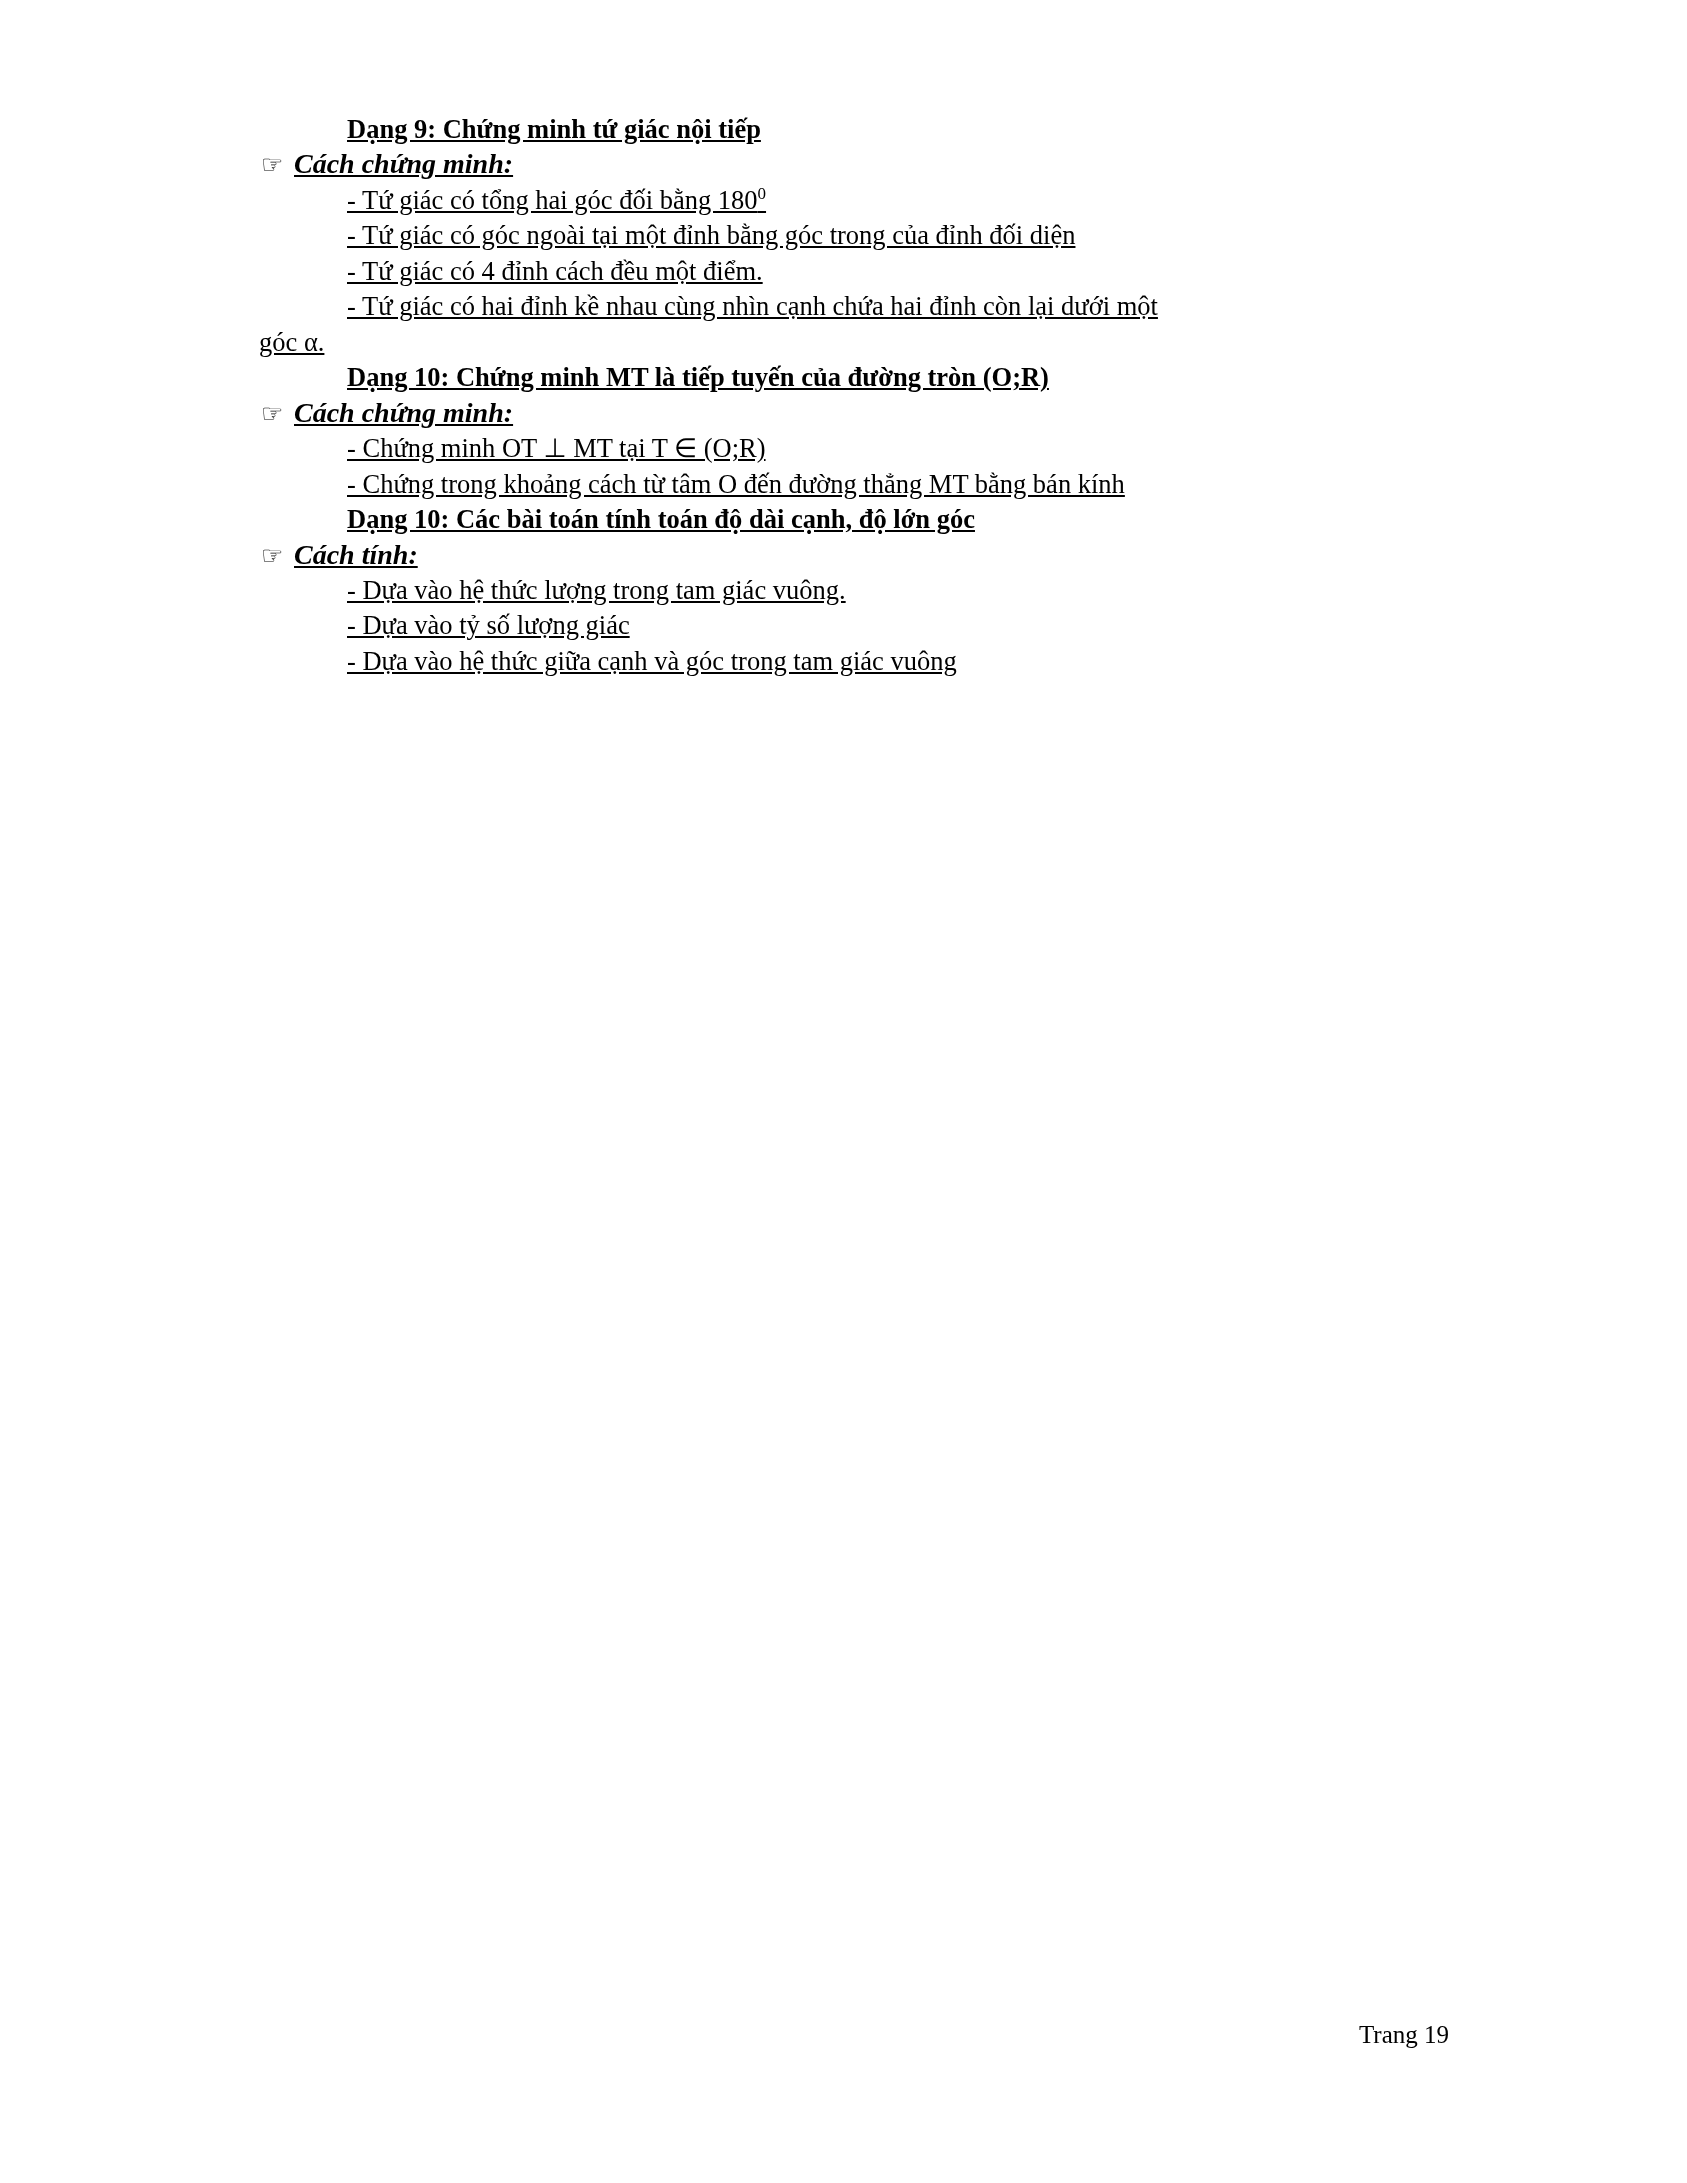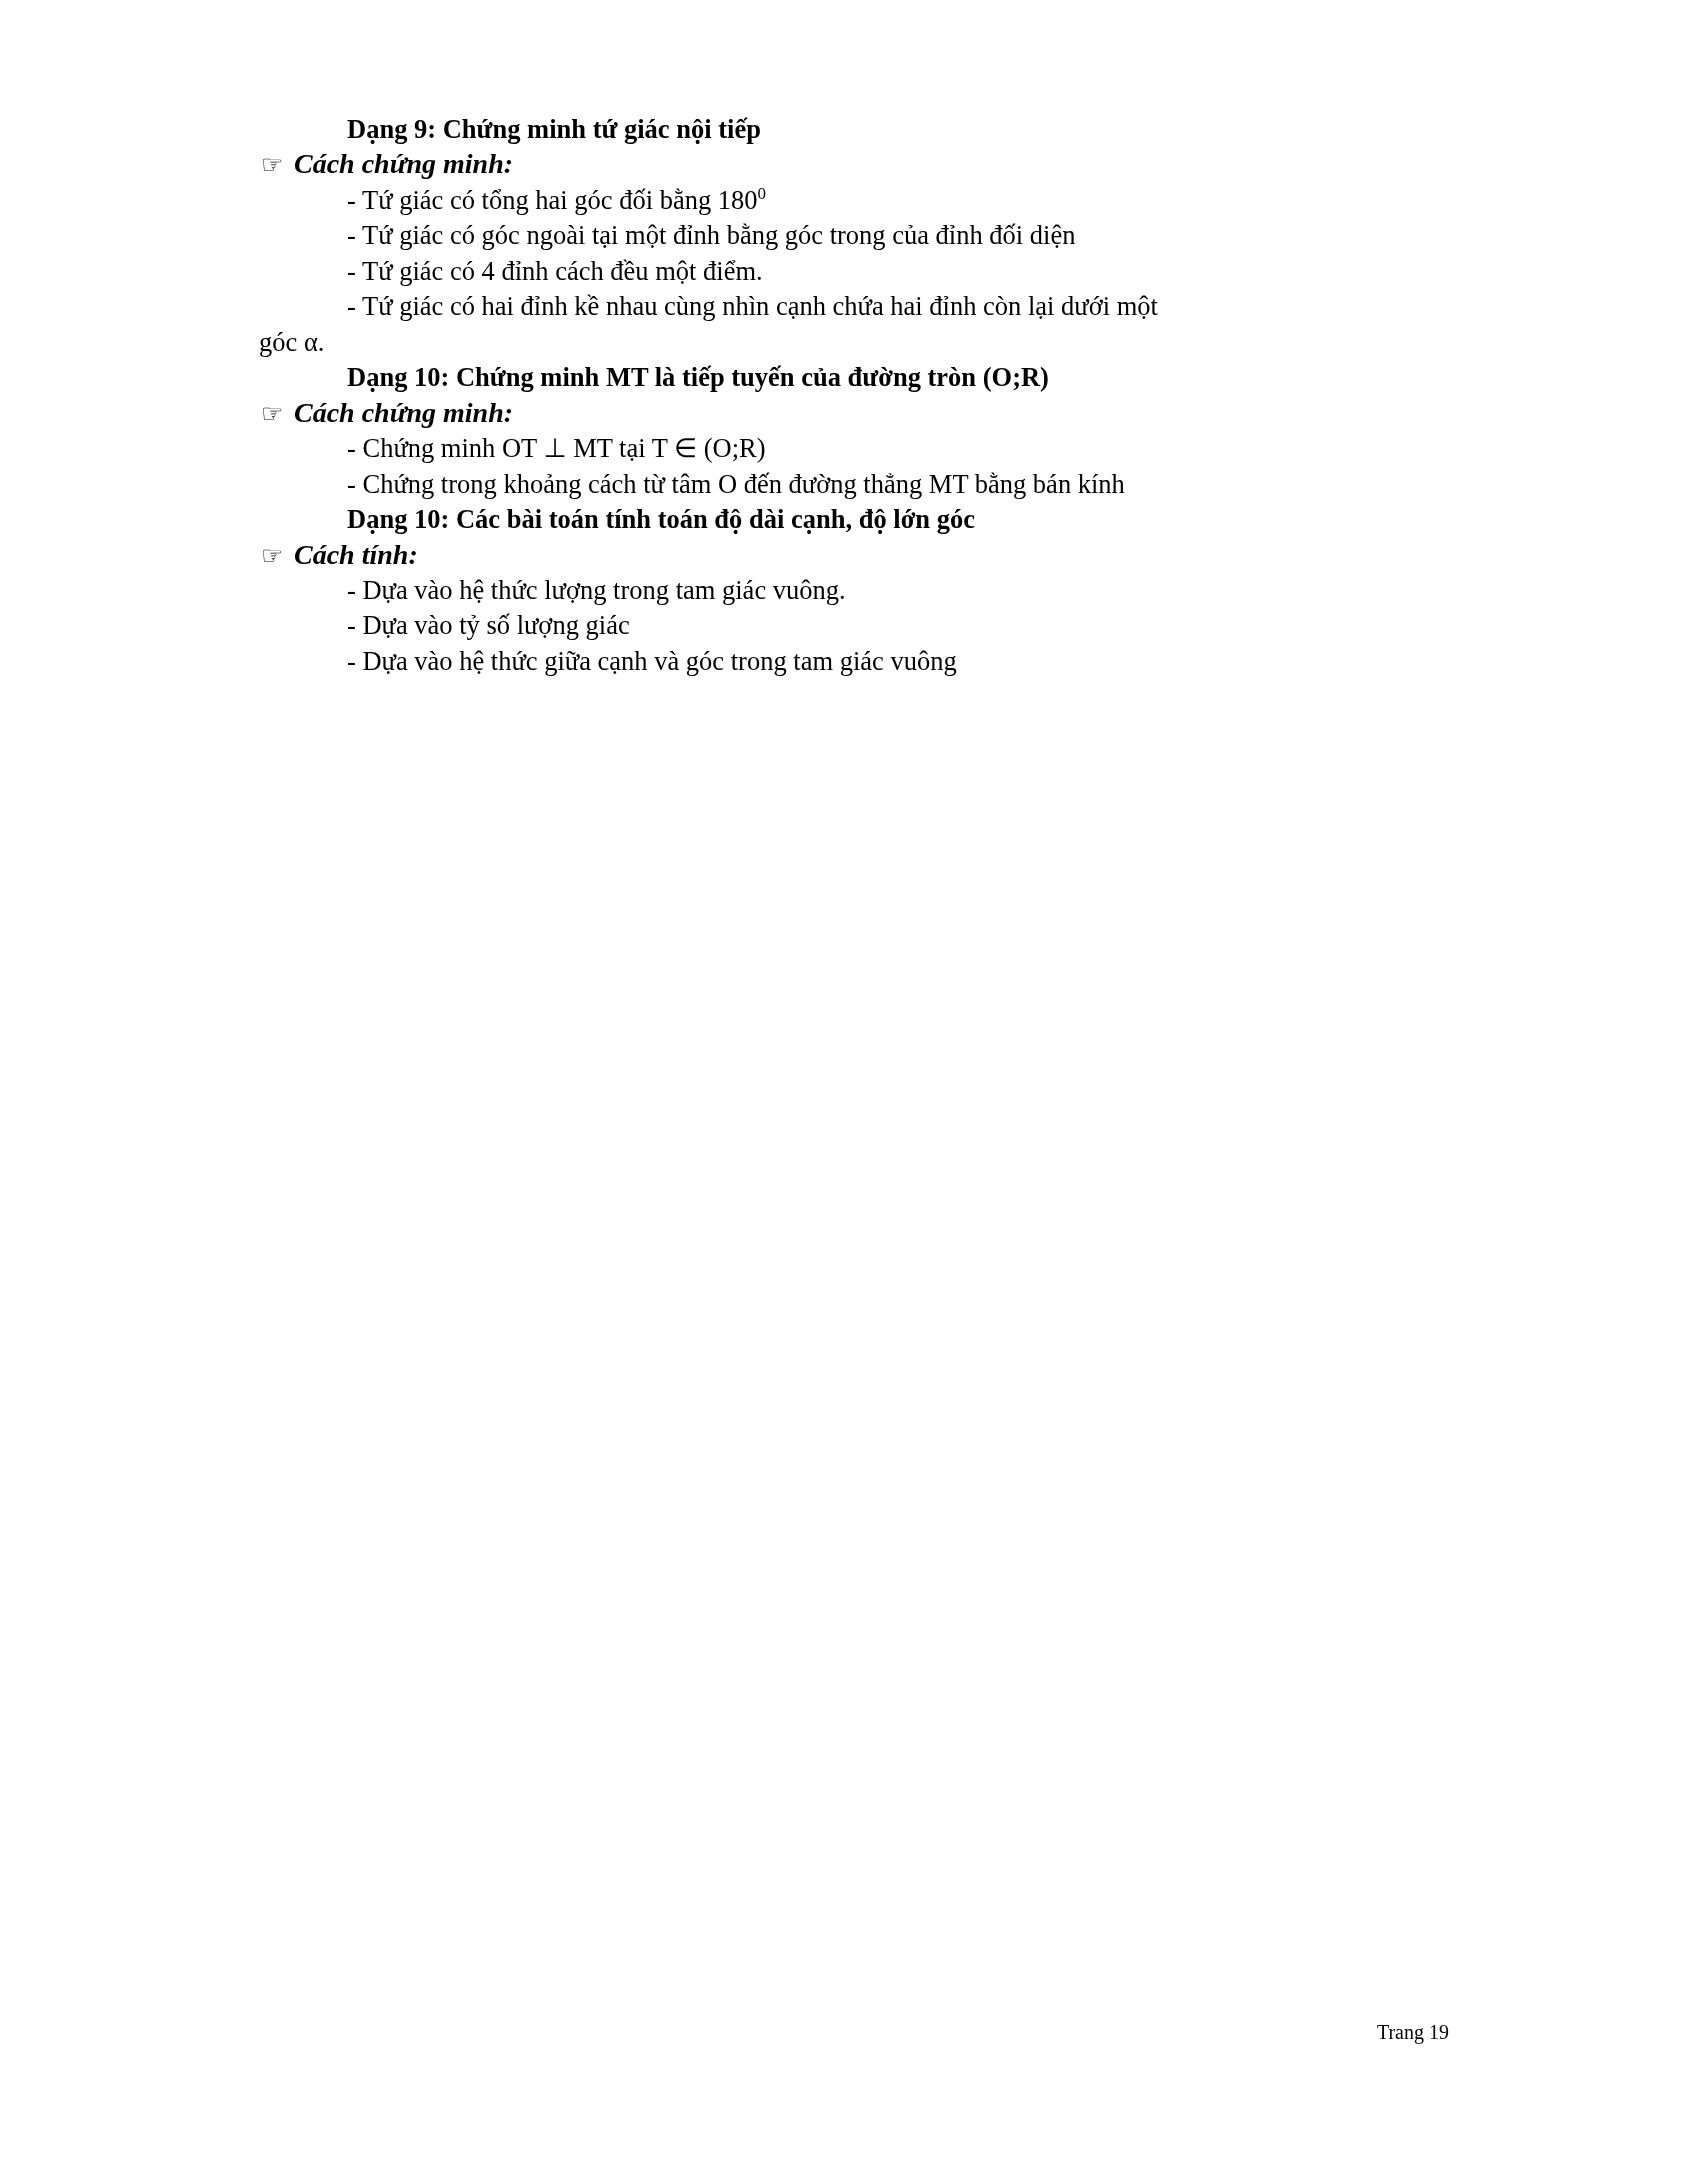--- a/index.html
+++ b/index.html
@@ -14,20 +14,21 @@
     background: #ffffff;
     font-family: "Liberation Serif", serif;
     color: #000000;
     box-sizing: border-box;
   }
   .content {
     position: absolute;
     left: 251px;
     top: 112px;
     width: 1191px;
+    text-decoration: underline;
   }
   .section {
     margin-bottom: 0;
   }
   .heading {
     font-weight: bold;
     font-size: 26.5px;
     line-height: 1.30;
     margin-left: 96px;
     white-space: nowrap;
@@ -67,21 +68,21 @@
     line-height: 0;
   }
   .footer {
     position: absolute;
     left: 0;
     top: 2021px;
     width: 1687px;
     text-align: right;
     padding-right: 238px;
     box-sizing: border-box;
-    font-size: 20px;
+    font-size: 25px;
   }
 </style>
 </head>
 <body>
 
 <div class="page">
 
   <div class="content">
 
     <div class="section">

